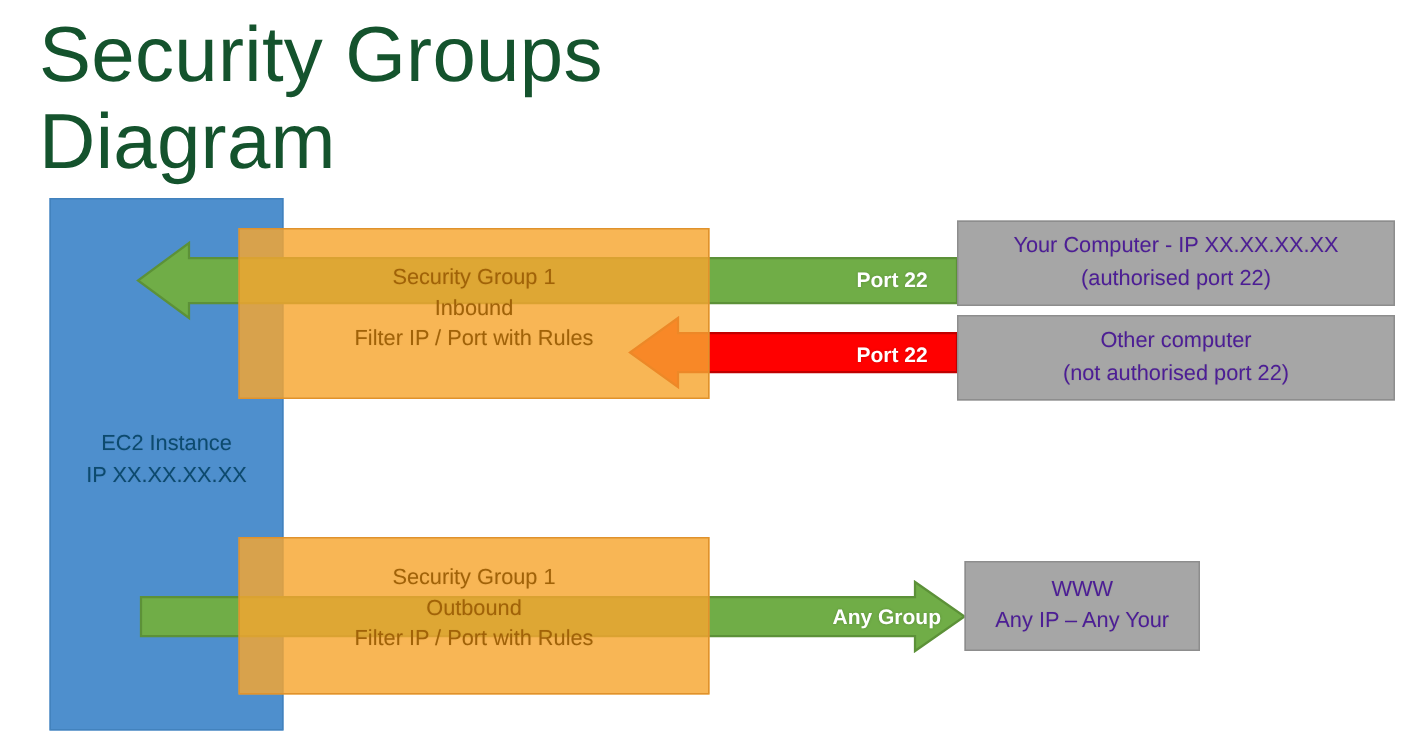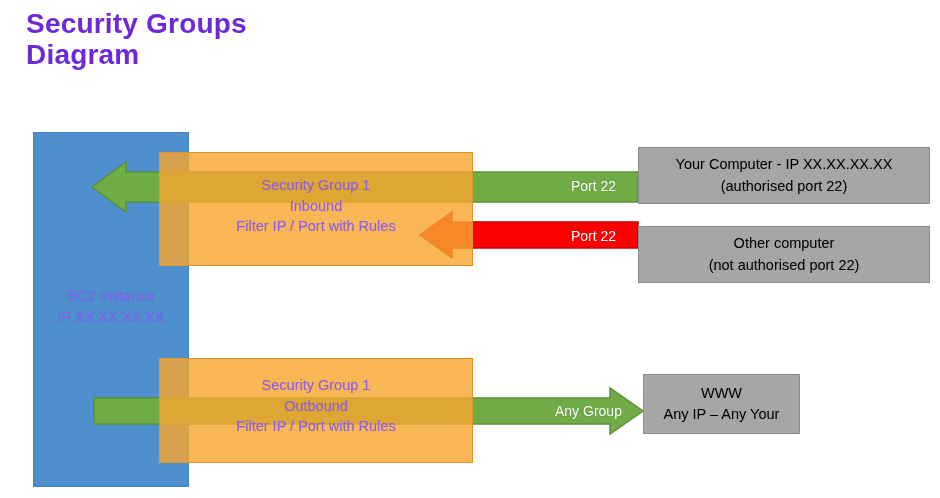--- a/index.html
+++ b/index.html
@@ -18,24 +18,24 @@
     background: #ffffff;
     overflow: hidden;
   }
 
   
   #title {
     position: absolute;
     left: 26px;
     top: 8px;
     width: 520px;
-    font-size: 28px;
+    font-size: 52px;
     line-height: 1.12;
-    font-weight: 700;
-    color: #6d28d9;
+    font-weight: 400;
+    color: #14532d;
     letter-spacing: 0.2px;
     white-space: pre-line;
   }
 
   
   #ec2-box {
     position: absolute;
     left: 33px;
     top: 132px;
     width: 156px;
@@ -44,21 +44,21 @@
     border: 1.5px solid #4282bd;
     box-sizing: border-box;
     z-index: 1;
   }
   #ec2-label {
     position: absolute;
     left: 33px;
     top: 286px;
     width: 156px;
     text-align: center;
-    color: #8b5cf6;
+    color: #0c4a6e;
     font-size: 14.5px;
     line-height: 1.45;
     white-space: pre-line;
     z-index: 6;
     text-shadow: 0 0 1px rgba(0,0,0,0.12);
   }
 
   
   .arrow-layer { position: absolute; left: 0; top: 0; width: 940px; height: 498px; z-index: 3; }
 
@@ -69,57 +69,57 @@
     border: 1.5px solid #e0922c;
     box-sizing: border-box;
     z-index: 4;
   }
   #sg-inbound  { left: 159px; top: 152px; width: 314px; height: 114px; }
   #sg-outbound { left: 159px; top: 358px; width: 314px; height: 105px; }
 
   .sg-text {
     position: absolute;
     text-align: center;
-    color: #8b5cf6;
+    color: #a16207;
     font-size: 14.5px;
     line-height: 1.42;
     white-space: pre-line;
     z-index: 6;
     text-shadow: 0 0 1px rgba(0,0,0,0.10);
   }
   #sg-inbound-text  { left: 159px; top: 175px; width: 314px; }
   #sg-outbound-text { left: 159px; top: 375px; width: 314px; }
 
   
   .gray-box {
     position: absolute;
     background: #a6a6a6;
     border: 1.5px solid #8d8d8d;
     box-sizing: border-box;
-    color: #000000;
+    color: #4c1d95;
     font-size: 14.5px;
     line-height: 1.45;
     text-align: center;
     white-space: pre-line;
     display: flex;
     align-items: center;
     justify-content: center;
     z-index: 5;
     text-shadow: 0 0 1px rgba(0,0,0,0.10);
   }
   #box-your-computer { left: 638px; top: 147px; width: 292px; height: 57px; }
-  #box-other-computer{ left: 638px; top: 210px; width: 292px; height: 57px; margin-top: 16px; }
+  #box-other-computer{ left: 638px; top: 210px; width: 292px; height: 57px; }
   #box-www           { left: 643px; top: 374px; width: 157px; height: 60px; }
 
   
   .flow-label {
     position: absolute;
     color: #ffffff;
     font-size: 14px;
-    font-weight: normal;
+    font-weight: bold;
     z-index: 7;
     white-space: nowrap;
     text-shadow: 0 0 2px rgba(0,0,0,0.18);
   }
   #label-port22-green { left: 571px; top: 178px; }
   #label-port22-red   { left: 571px; top: 228px; }
   #label-any-port     { left: 555px; top: 403px; }
 </style>
 </head>
 <body>

